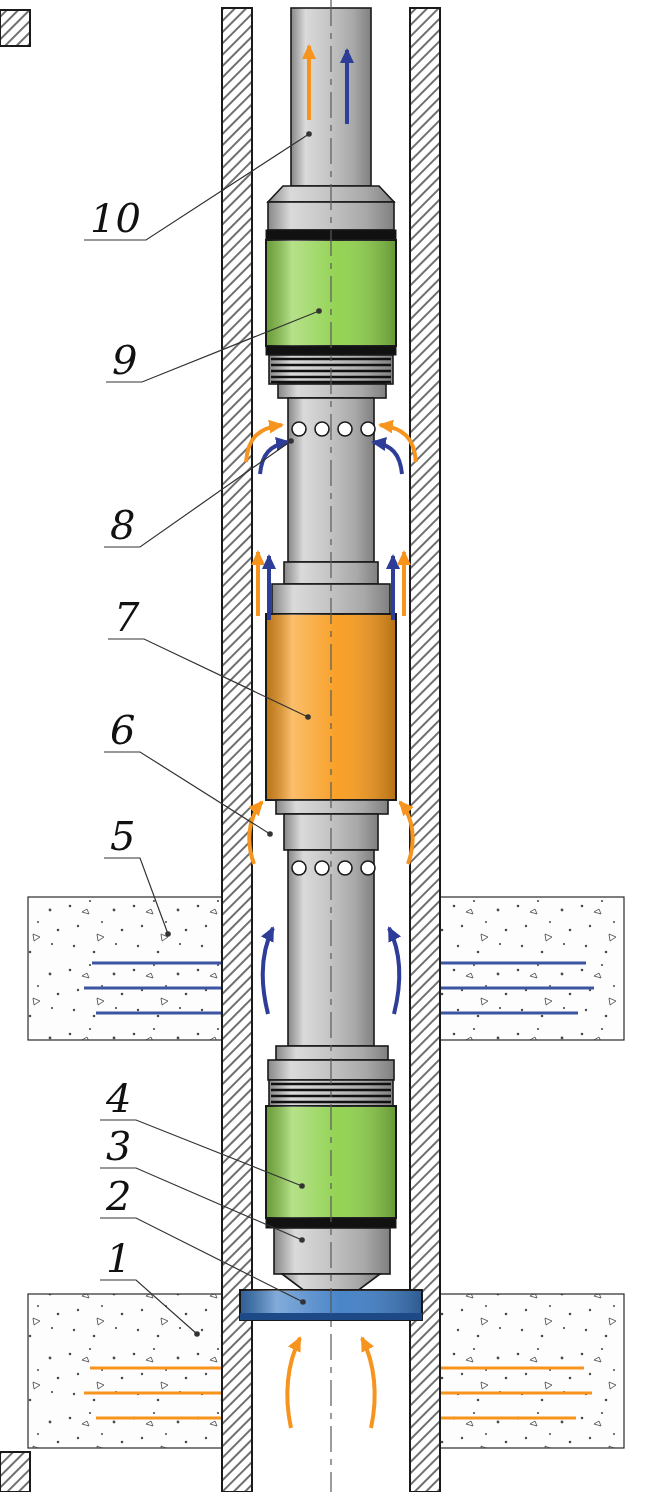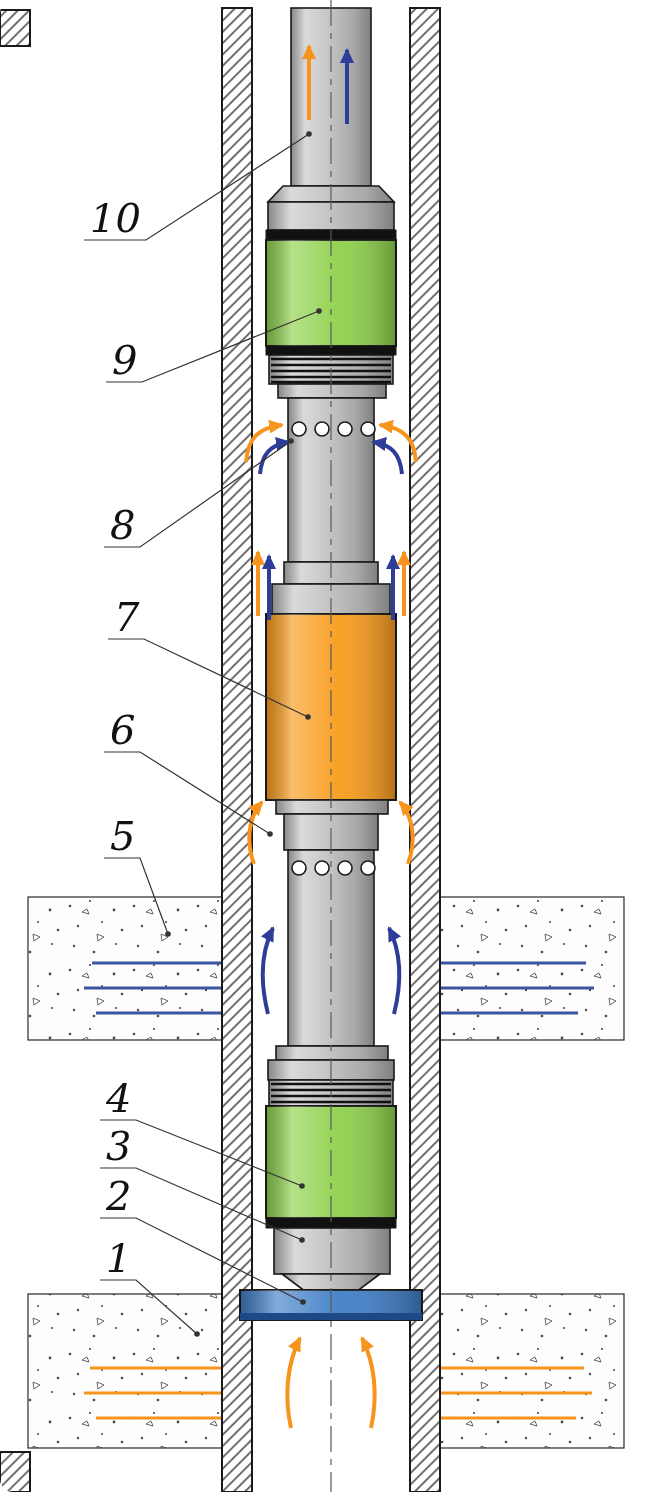--- a/index.html
+++ b/index.html
@@ -1,17 +1,17 @@
 <!DOCTYPE html>
 <html style="--metal: #b6b6b6; --green: #8ed14b; --orange: #f89b1c; --plug_blue: #3f7ec6; --plug_blue_dark: #1d4a86; --arrow_orange: #f7941e; --arrow_blue: #2e3d97; --inflow_blue: #3b55a3; --inflow_orange: #f7941e; --outline: #1a1a1a; --band_black: #111111; --centerline: #5a5a5a; --leader: #333333; --label: #111111; --formation_bg: #fdfdfd; --speck: #4a4a4a;"><head>
 <meta charset="utf-8">
 <style>
   html,body{margin:0;padding:0;background:#fff;}
   .stage{position:relative;width:653px;height:1492px;background:#fff;overflow:hidden;
-         font-family:"DejaVu Sans", sans-serif;border-radius:13px;}
+         font-family:"DejaVu Sans", sans-serif;}
   svg{display:block;}
 
   .wall{fill:url(#hatch);stroke:var(--outline,#1a1a1a);stroke-width:2;}
   .form{fill:url(#speck);stroke:#2a2a2a;stroke-width:1.2;}
   .metal{fill:url(#gm);stroke:var(--outline,#1a1a1a);stroke-width:1.6;}
   .band{fill:var(--band_black,#111);stroke:var(--outline,#1a1a1a);stroke-width:1;}
   .greenblk{fill:var(--green,#8ed14b);stroke:var(--outline,#1a1a1a);stroke-width:2;}
   .orangeblk{fill:var(--orange,#f89b1c);stroke:var(--outline,#1a1a1a);stroke-width:2;}
   .plug{fill:var(--plug_blue,#3f7ec6);stroke:var(--outline,#1a1a1a);stroke-width:2;}
   .plugdark{fill:var(--plug_blue_dark,#1d4a86);}

